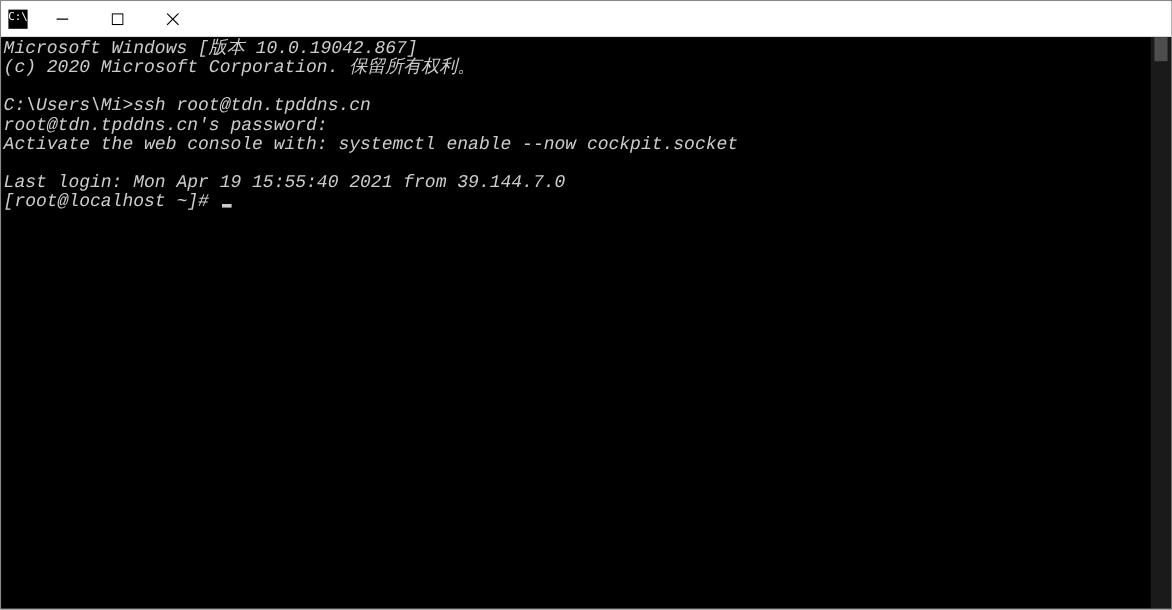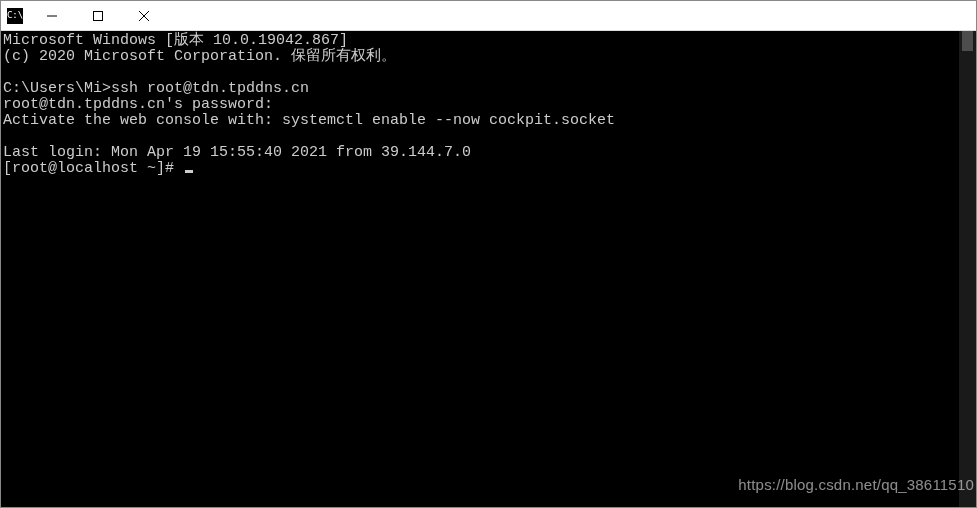--- a/index.html
+++ b/index.html
@@ -72,21 +72,21 @@
       background: #000;
       color: #ccc;
       font-family: "NSimSun", "SimSun", Consolas, "Courier New", monospace;
       font-size: 15px;
       line-height: 16px;
       padding: 2px 0 0 2px;
       white-space: pre;
       overflow: hidden;
       letter-spacing: 0px;
     }
-    .terminal .line { min-height: 16px; }
+    .terminal .line { min-height: 16px; font-style: italic; }
     .cursor {
       display: inline-block;
       width: 8px;
       height: 3px;
       background: #ccc;
       vertical-align: baseline;
       margin-bottom: -1px;
       margin-left: 2px;
     }
     .scrollbar {
@@ -136,15 +136,14 @@
             <line x1="10" y1="0" x2="0" y2="10" stroke="#000" stroke-width="1"></line>
           </svg>
       </div>
     </div>
   </div>
   <div class="terminal-wrap">
     <div class="terminal" id="terminal"><div class="line">Microsoft Windows [版本 10.0.19042.867]</div><div class="line">(c) 2020 Microsoft Corporation. 保留所有权利。</div><div class="line"></div><div class="line">C:\Users\Mi&gt;ssh root@tdn.tpddns.cn</div><div class="line">root@tdn.tpddns.cn's password:</div><div class="line">Activate the web console with: systemctl enable --now cockpit.socket</div><div class="line"></div><div class="line">Last login: Mon Apr 19 15:55:40 2021 from 39.144.7.0</div><div class="line"><span>[root@localhost ~]# </span><span class="cursor"></span></div></div>
     <div class="scrollbar">
       <div class="scrollbar-thumb-top"></div>
     </div>
-    <div class="watermark">https://blog.csdn.net/qq_38611510</div>
   </div>
 </div>
 
 </body></html>

